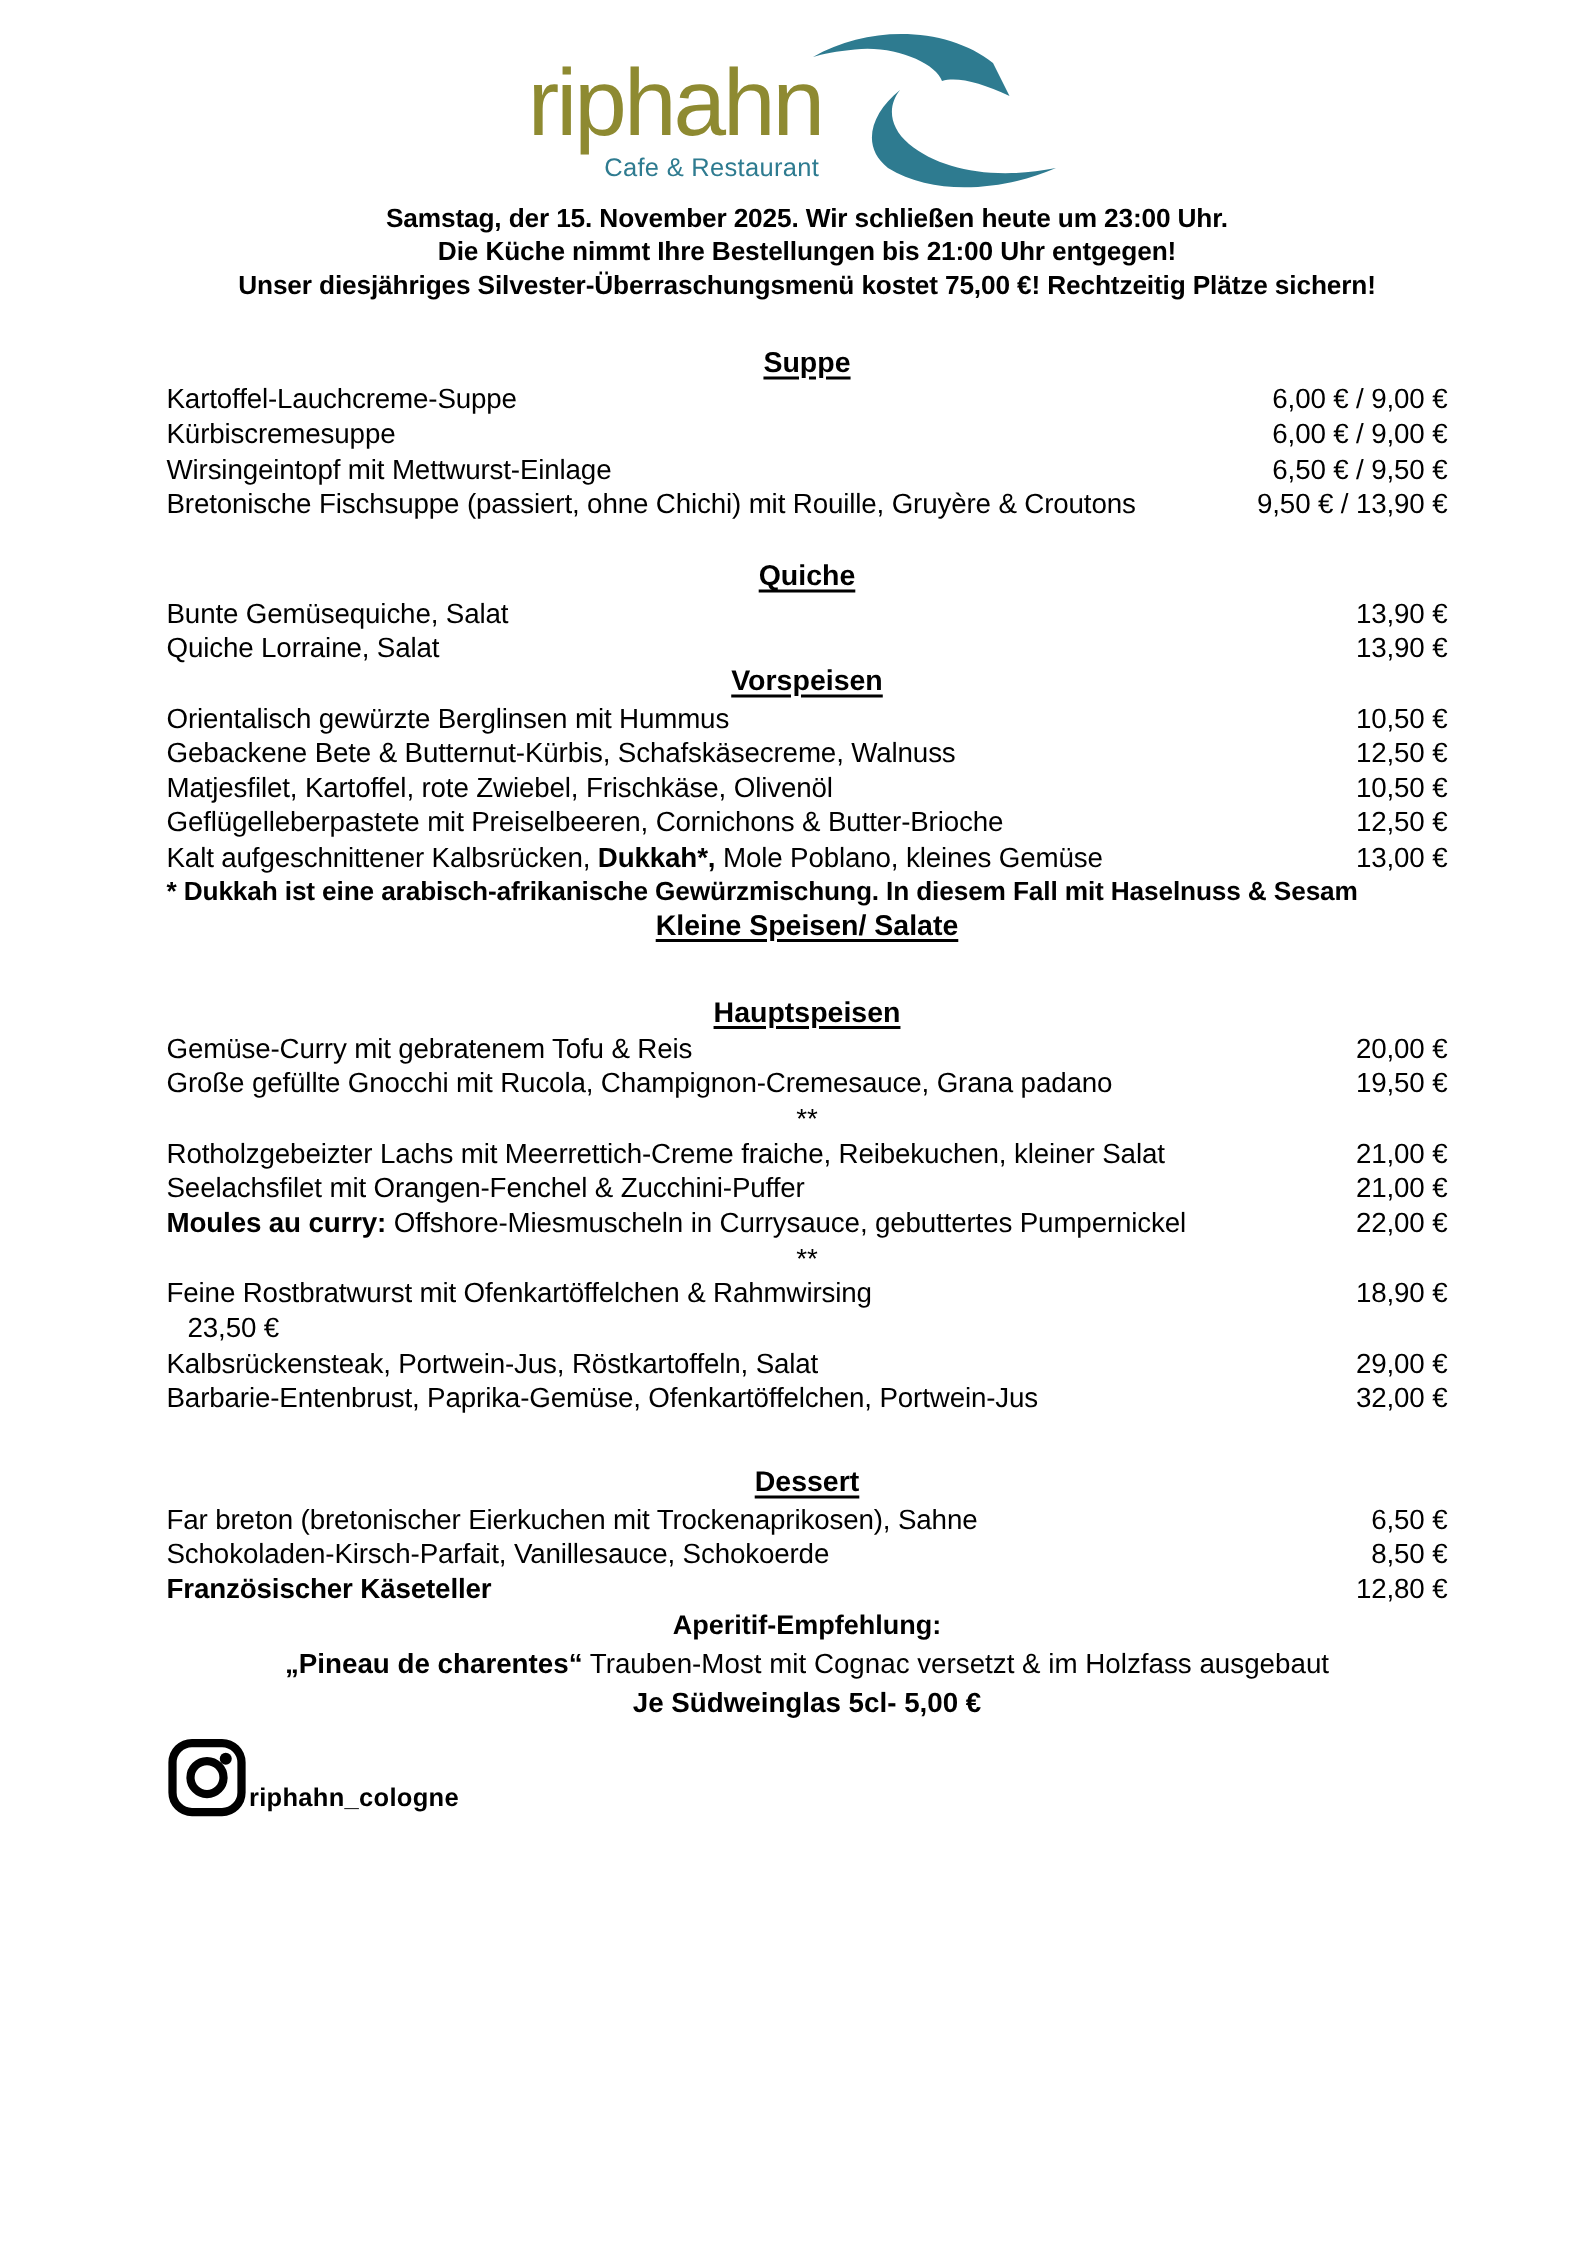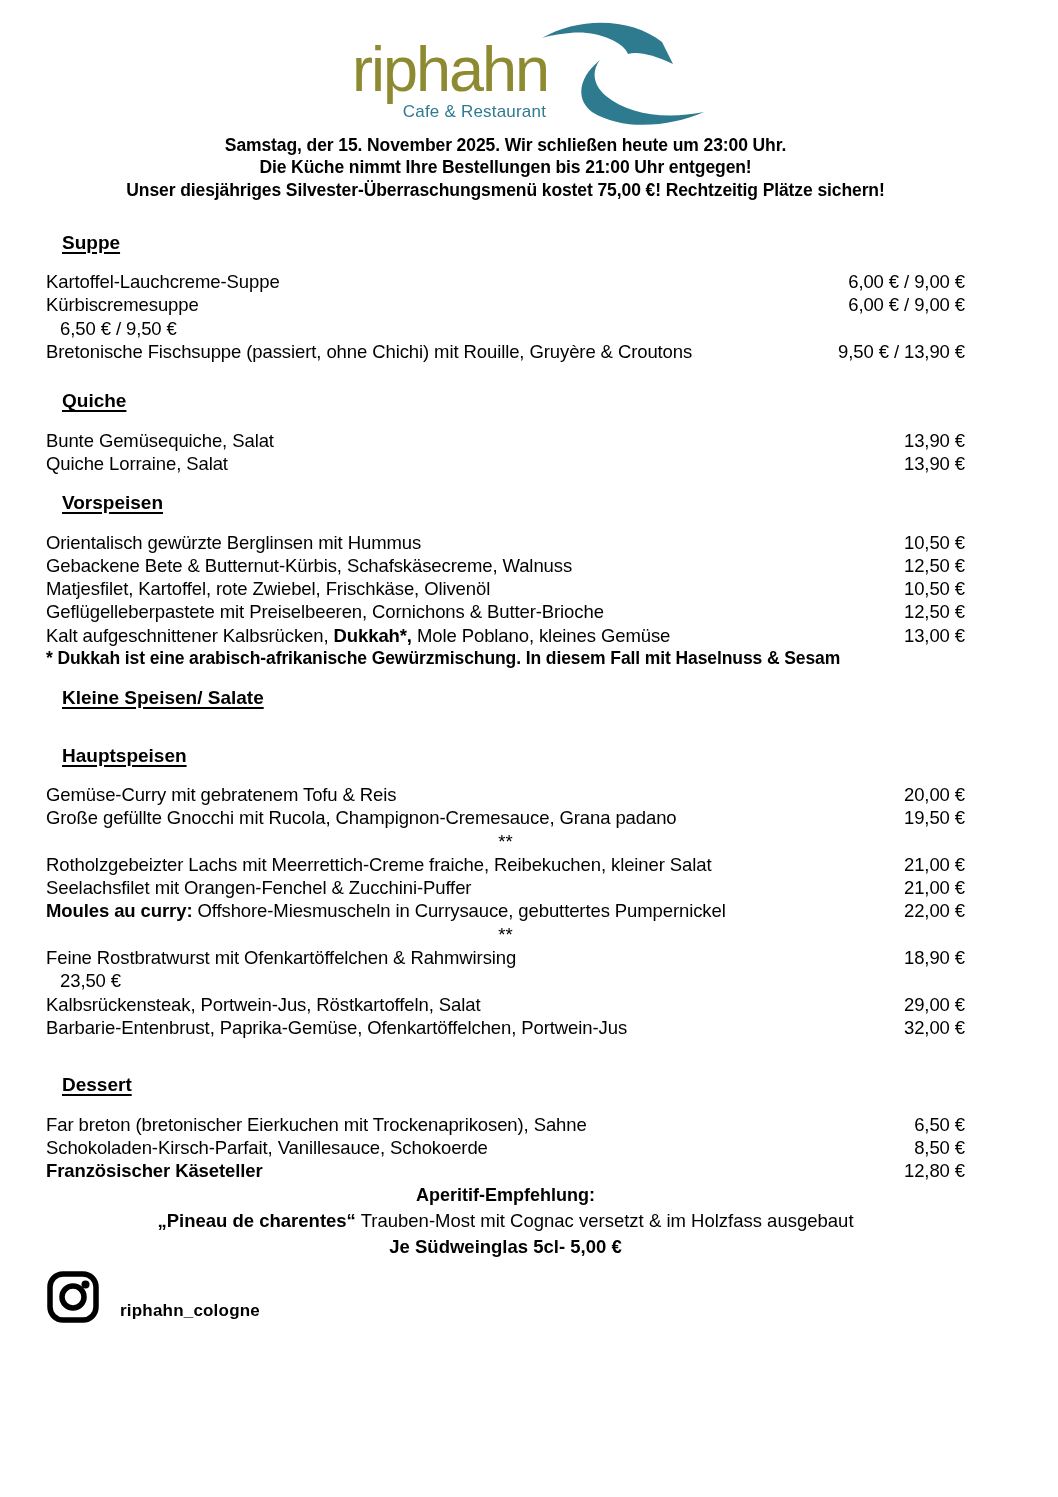--- a/index.html
+++ b/index.html
@@ -3,35 +3,35 @@
 <meta charset="utf-8">
 <style>
   :root { --teal:#2e7b90; --olive:#8e8a31; --ink:#000; }
   * { box-sizing:border-box; }
   html,body { margin:0; padding:0; background:#ffffff; }
   body {
     width:1058px; height:1497px; overflow:hidden;
     font-family:"Liberation Sans", sans-serif; color:var(--ink);
   }
   .page { position:relative; width:1058px; height:1497px; }
-  .content { padding:0 93px 0 46px; }
+  .content { padding:0 93px 0 111px; }
 
   
   .logo { display:flex; justify-content:center; align-items:flex-start; height:130px; }
   .logo-text { display:flex; flex-direction:column; align-items:flex-end; margin-top:40px; }
   .brand { font-size:63px; line-height:58px; font-weight:400; color:var(--olive); letter-spacing:-2px; }
   .brand-sub { font-size:17px; color:var(--teal); margin-top:4px; margin-right:2px; letter-spacing:0.2px; }
   .swoosh { margin-left:-12px; margin-top:14px; }
 
   
   .announce { margin-top:4px; text-align:center; font-weight:bold; font-size:17.5px; line-height:22.3px; letter-spacing:-0.1px; }
 
   
   .menu-section .section-heading {
-    margin:16px; font-size:19px; font-weight:bold; line-height:23.3px;
+    margin:0; text-align:center; font-size:19px; font-weight:bold; line-height:23.3px;
     text-decoration:underline; text-decoration-thickness:2px; text-underline-offset:3px;
   }
   .menu-row { display:flex; justify-content:space-between; align-items:baseline; font-size:18.5px; line-height:23.3px; letter-spacing:-0.1px; }
   .item-name { text-align:left; }
   .item-price { white-space:nowrap; padding-left:14px; }
   .menu-divider { text-align:center; font-size:18.5px; line-height:23.3px; }
   .menu-note { font-weight:bold; font-size:17.5px; line-height:23.3px; letter-spacing:-0.1px; }
   .b { font-weight:bold; }
 
   .sec-suppe          { margin-top:30px; }
@@ -39,21 +39,21 @@
   .sec-vorspeisen     { margin-top:0; }
   .sec-kleine-speisen { margin-top:0; }
   .sec-hauptspeisen   { margin-top:34px; }
   .sec-dessert        { margin-top:34px; }
 
   
   .aperitif { text-align:center; font-size:18.5px; line-height:26px; }
   .aperitif .ap-heading { font-weight:bold; font-size:18px; }
 
   
-  .footer { margin-top:10px; display:flex; align-items:flex-end;gap:19px; }
+  .footer { margin-top:10px; display:flex; align-items:flex-end; }
   .ig-handle { font-weight:bold; font-size:17px; margin-left:1px; margin-bottom:3px; letter-spacing:0.2px; }
 </style>
 </head>
 <body>
 
 <div class="page">
 
   <header class="logo">
     <div class="logo-text">
       <div class="brand">riphahn</div>
@@ -77,20 +77,21 @@
     <div class="section-rows">
           <div class="menu-row">
     <span class="item-name"><span>Kartoffel-Lauchcreme-Suppe</span></span>
     <span class="item-price">6,00 € / 9,00 €</span>
   </div>
           <div class="menu-row">
     <span class="item-name"><span>Kürbiscremesuppe</span></span>
     <span class="item-price">6,00 € / 9,00 €</span>
   </div>
           <div class="menu-row">
+    <span class="item-name"><span>Wirsingeintopf mit Mettwurst-Einlage</span></span>
     <span class="item-price">6,50 € / 9,50 €</span>
   </div>
           <div class="menu-row">
     <span class="item-name"><span>Bretonische Fischsuppe (passiert, ohne Chichi) mit Rouille, Gruyère &amp; Croutons</span></span>
     <span class="item-price">9,50 € / 13,90 €</span>
   </div>
         </div>
   </section>
       <section class="menu-section sec-quiche">
     <h2 class="section-heading">Quiche</h2>

